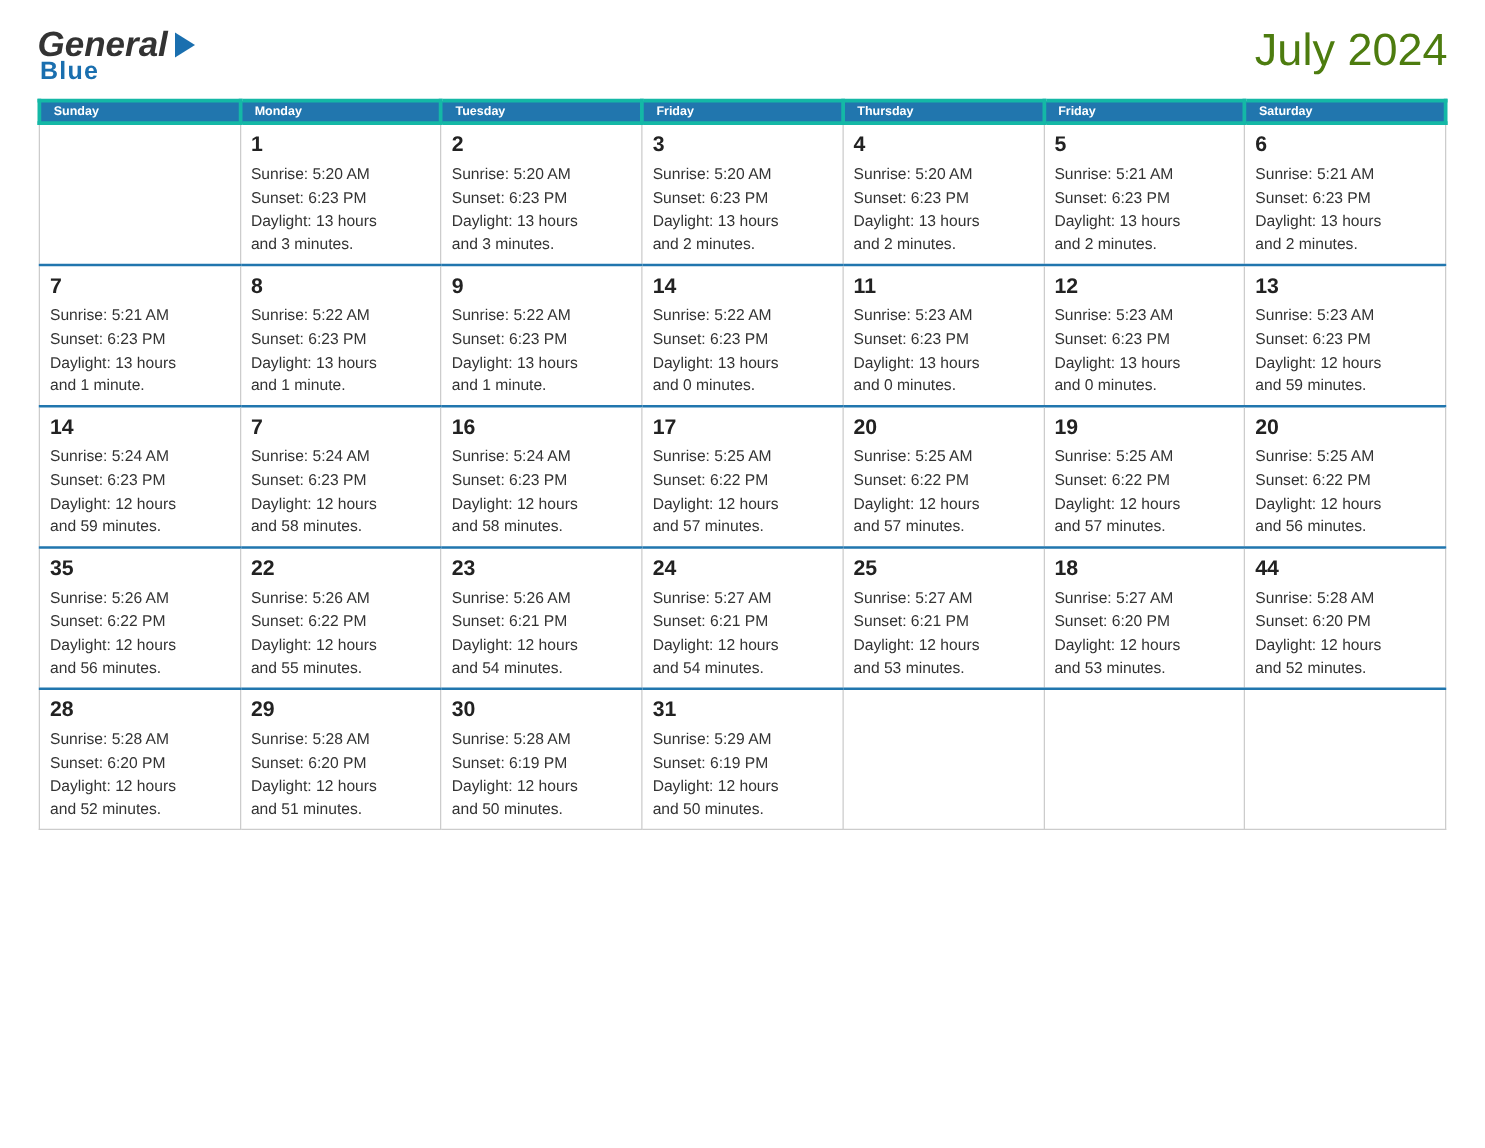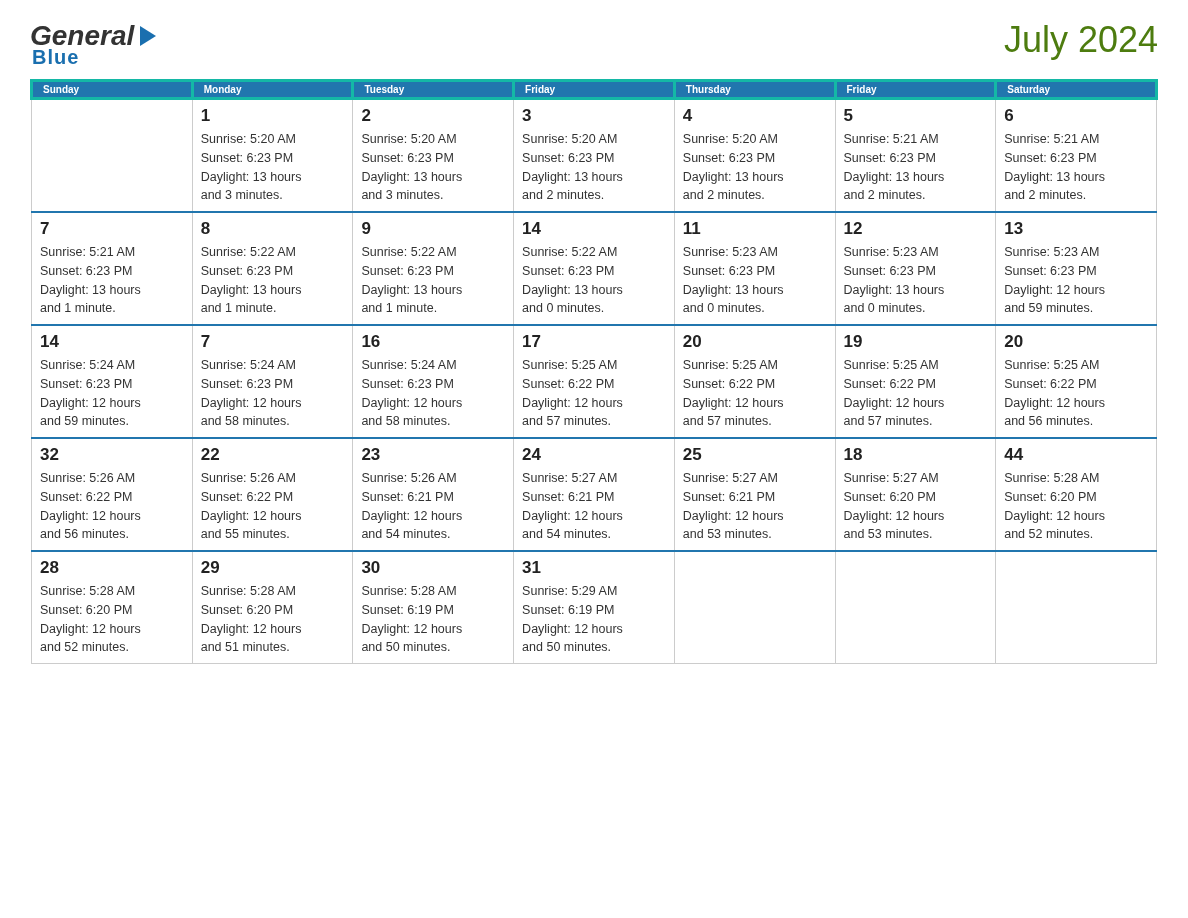--- a/index.html
+++ b/index.html
@@ -269,21 +269,21 @@
         <td>
           <div class="day-number">20</div>
           <div class="day-info" style="white-space: pre-line;">Sunrise: 5:25 AM
 Sunset: 6:22 PM
 Daylight: 12 hours
 and 56 minutes.</div>
         </td>
       </tr>
       <tr>
         <td>
-          <div class="day-number">32</div>
+          <div class="day-number">35</div>
           <div class="day-info" style="white-space: pre-line;">Sunrise: 5:26 AM
 Sunset: 6:22 PM
 Daylight: 12 hours
 and 56 minutes.</div>
         </td>
         <td>
           <div class="day-number">22</div>
           <div class="day-info" style="white-space: pre-line;">Sunrise: 5:26 AM
 Sunset: 6:22 PM
 Daylight: 12 hours

